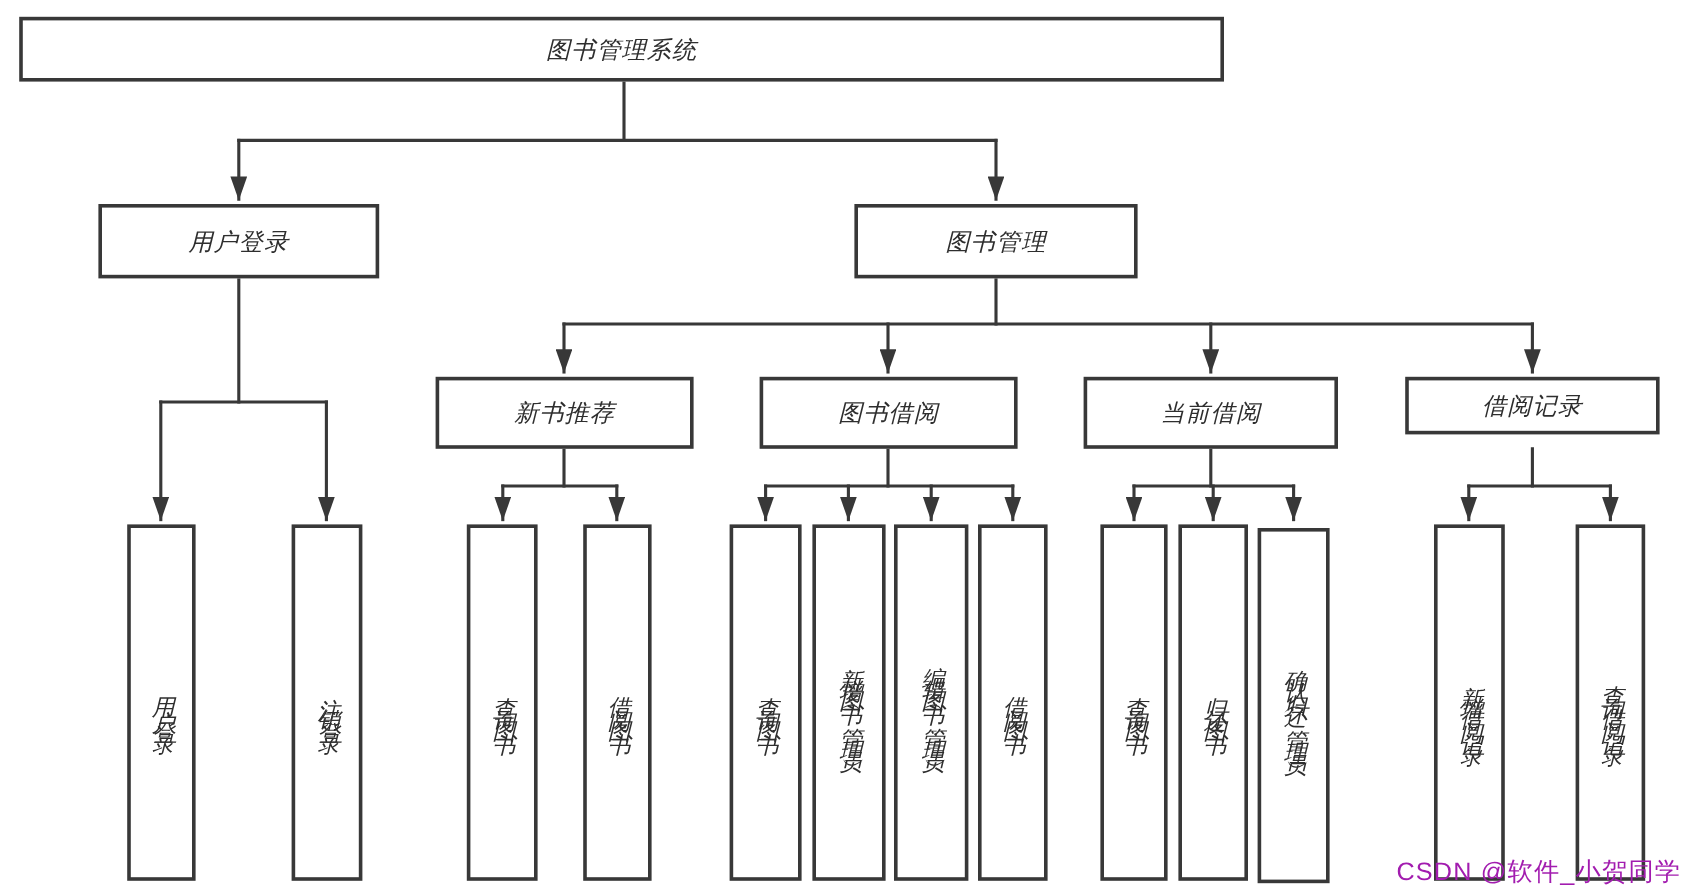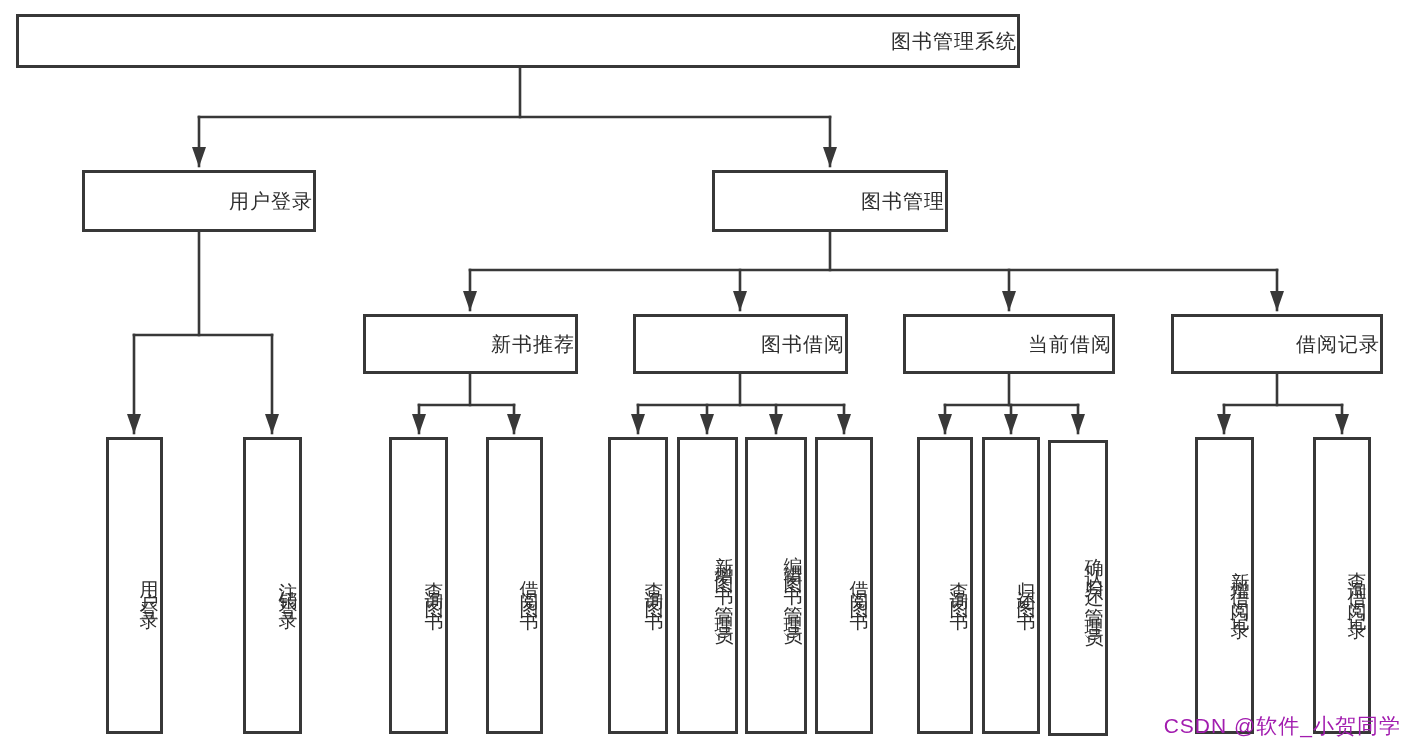--- a/index.html
+++ b/index.html
@@ -9,22 +9,22 @@
     background:#ffffff;
     font-family:"Liberation Sans","DejaVu Sans",sans-serif;
     overflow:hidden;
   }
   .wires{position:absolute;left:0;top:0;z-index:1;}
   .node{
     position:absolute;z-index:2;
     box-sizing:border-box;
     border:3px solid #383838;
     background:#ffffff;
-    display:flex;align-items:center;justify-content:flex-end;
-    color:#2e2e2e;font-size:20px;letter-spacing:1px;
+    display:flex;align-items:center;justify-content:center;
+    color:#2e2e2e;font-size:20px;letter-spacing:1px;font-style:italic;
   }
   .node span{display:inline-block;white-space:nowrap;}
   .node.v span{
     writing-mode:vertical-rl;
     text-orientation:mixed;
     font-size:19px;
     letter-spacing:10px;
     line-height:1.2;
   }
   .watermark{
@@ -104,21 +104,21 @@
 
   <div class="node" style="left:363px;top:314px;width:215px;height:60px">
     <span>新书推荐</span>
   </div>
   <div class="node" style="left:633px;top:314px;width:215px;height:60px">
     <span>图书借阅</span>
   </div>
   <div class="node" style="left:903px;top:314px;width:212px;height:60px">
     <span>当前借阅</span>
   </div>
-  <div class="node" style="left:1171px;top:314px;width:212px;height:60px">
+  <div class="node" style="left:1171px;top:314px;width:212px;height:48px">
     <span>借阅记录</span>
   </div>
 
   <div class="node v" style="left:106px;top:437px;width:57px;height:297px">
     <span>用户登录</span>
   </div>
   <div class="node v" style="left:243px;top:437px;width:59px;height:297px">
     <span>注销登录</span>
   </div>
 

